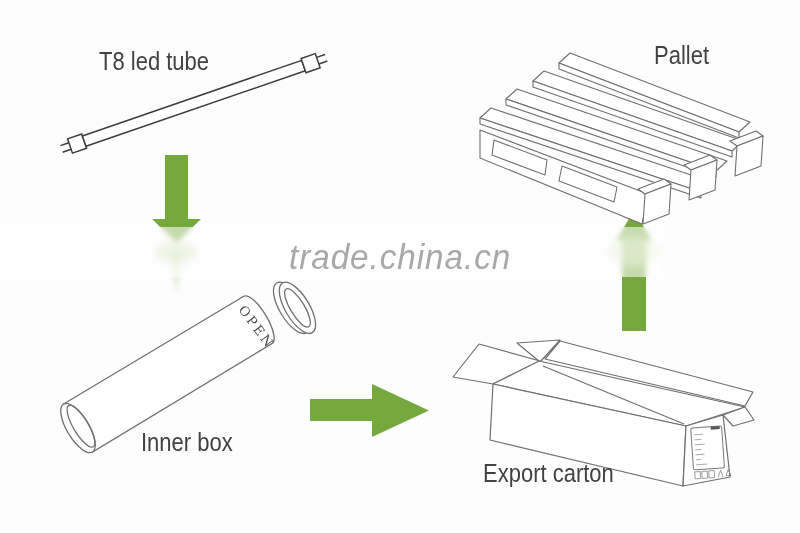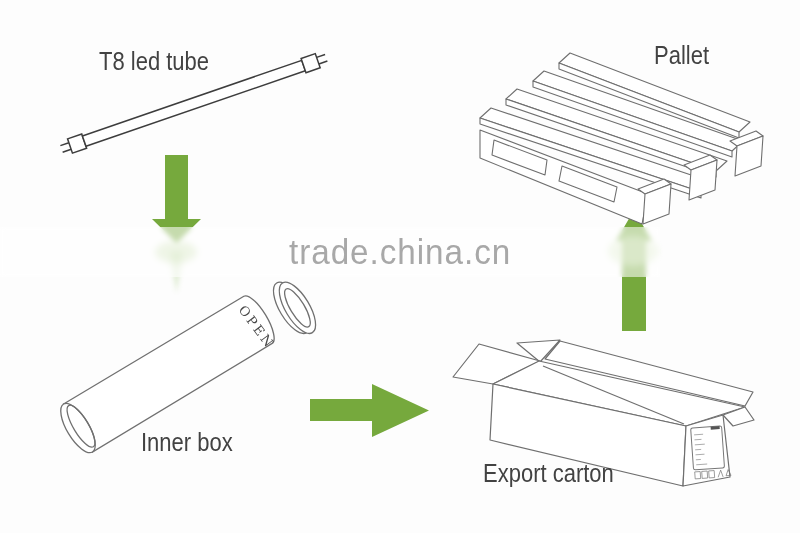--- a/index.html
+++ b/index.html
@@ -11,21 +11,21 @@
   .stage{position:absolute;inset:0;}
   .lineart{position:absolute;left:0;top:0;}
   .lbl{
     position:absolute;color:#424242;font-size:25px;white-space:nowrap;
     transform:scaleX(0.88);transform-origin:left top;letter-spacing:0;
   }
   .band{
     position:absolute;left:0;top:227px;width:660px;height:50px;
     background:rgba(255,255,255,0.58);
     backdrop-filter:blur(2.5px);-webkit-backdrop-filter:blur(2.5px);
-    display:flex;align-items:center;z-index:5;
+    display:flex;align-items:flex-end;z-index:5;font-style:italic;
   }
   .band .wm{
     margin-left:289px;font-size:35px;color:#a8a8a8;letter-spacing:1px;
     transform:scaleX(0.95);transform-origin:left center;
   }
   #lbl-tube{left:99px;top:47px;}
   #lbl-pallet{left:654px;top:41px;}
   #lbl-inner{left:141px;top:428px;}
   #lbl-carton{left:483px;top:459px;}
 </style>

